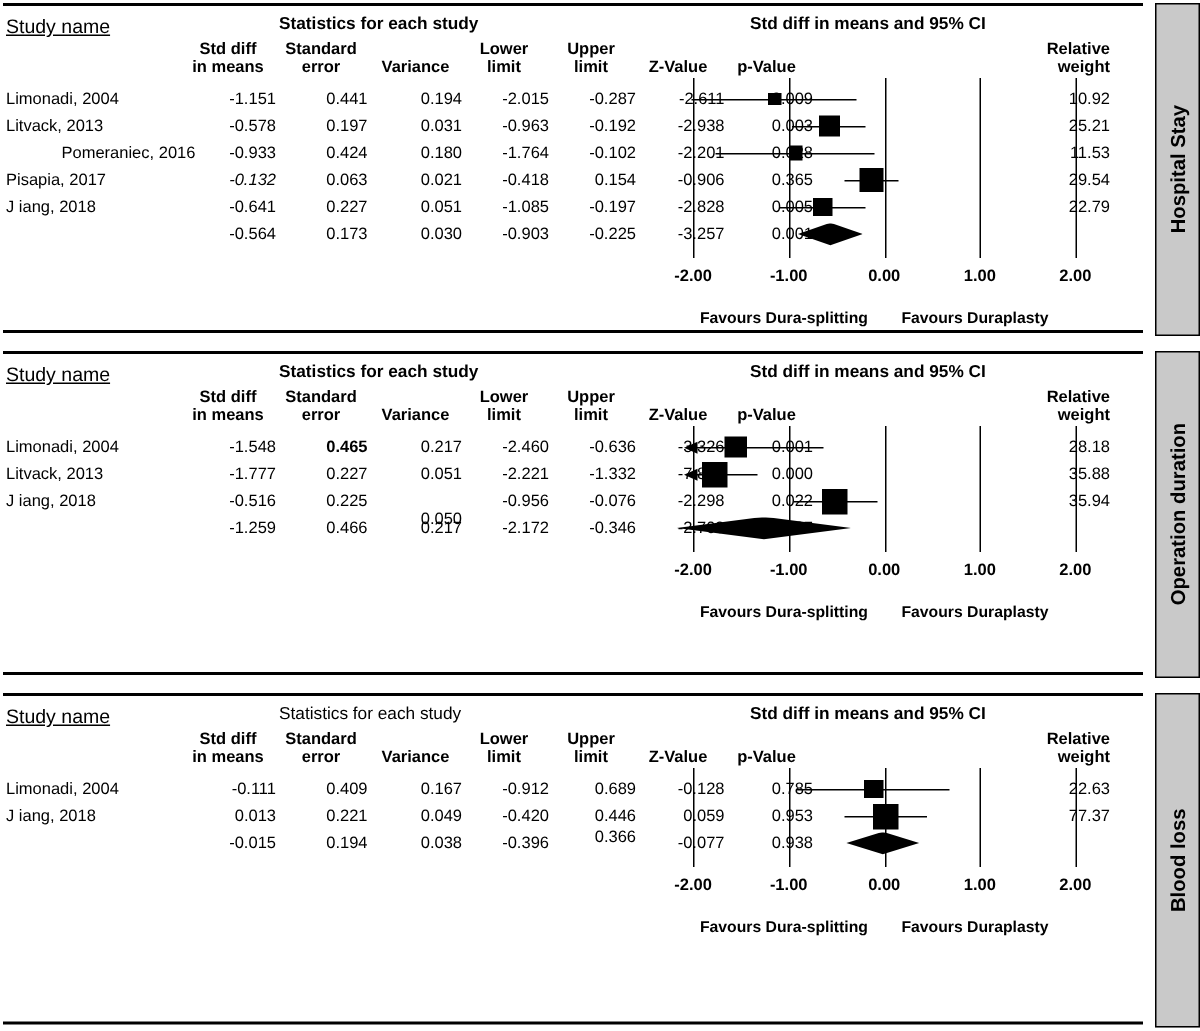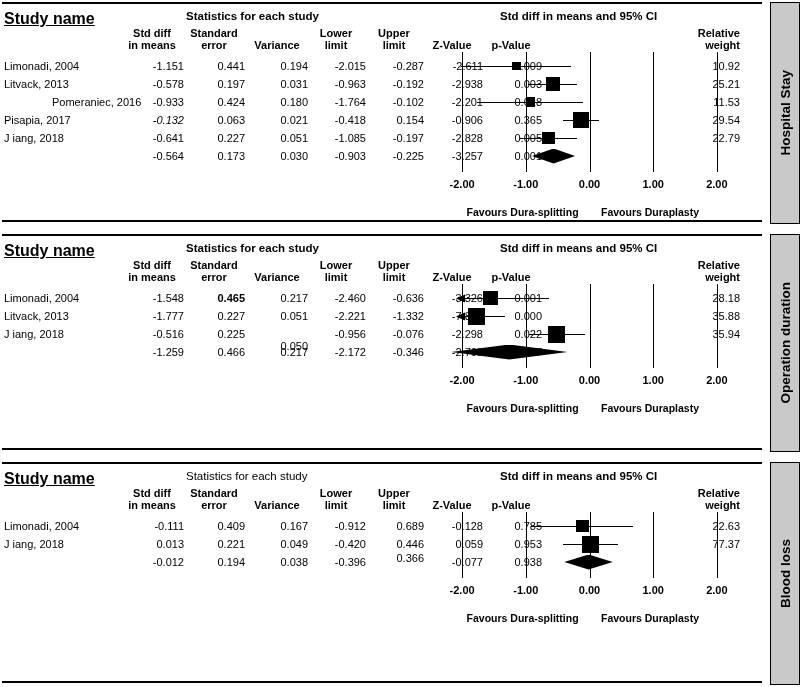--- a/index.html
+++ b/index.html
@@ -24,21 +24,21 @@
     display:flex;align-items:center;justify-content:center;
   }
   .sidelabel span{
     writing-mode:vertical-rl;
     transform:rotate(180deg);
     font-weight:bold;font-size:13.5px;
     letter-spacing:0px;
     white-space:nowrap;
   }
 
-  .studyname-hdr{position:absolute;font-size:16px;text-decoration:underline;font-weight:bold;}
+  .studyname-hdr{position:absolute;font-size:13px;text-decoration:underline;}
   .stats-hdr{position:absolute;font-size:11.5px;font-weight:bold;}
   .stats-hdr.plain{font-weight:normal;}
   .forest-hdr{position:absolute;font-size:11.5px;font-weight:bold;}
   .relw-hdr{position:absolute;font-size:11px;font-weight:bold;text-align:right;line-height:12px;}
 
   .colhdr{position:absolute;font-size:11px;font-weight:bold;text-align:center;line-height:12px;}
   .cell{position:absolute;font-size:11px;text-align:right;white-space:nowrap;}
   .cell.lbl{text-align:left;}
   .axisline{position:absolute;background:#000;width:1px;}
   .ticklabel{position:absolute;font-size:11px;font-weight:bold;text-align:center;width:44px;}
@@ -88,21 +88,21 @@
       <div class="cell" style="left: 670px; width: 70px; top: 60px;">10.92</div>
       <div class="cell lbl" style="left: 4px; top: 78px;">Litvack, 2013</div>
       <div class="cell" style="left: 114px; width: 70px; top: 78px;">-0.578</div>
       <div class="cell" style="left: 175px; width: 70px; top: 78px;">0.197</div>
       <div class="cell" style="left: 238px; width: 70px; top: 78px;">0.031</div>
       <div class="cell" style="left: 296px; width: 70px; top: 78px;">-0.963</div>
       <div class="cell" style="left: 354px; width: 70px; top: 78px;">-0.192</div>
       <div class="cell" style="left: 413px; width: 70px; top: 78px;">-2.938</div>
       <div class="cell" style="left: 472px; width: 70px; top: 78px;">0.003</div>
       <div class="cell" style="left: 670px; width: 70px; top: 78px;">25.21</div>
-      <div class="cell lbl" style="left: 20px; top: 96px; padding-left: 32px;">Pomeraniec, 2016</div>
+      <div class="cell lbl" style="left: 9px; top: 96px; padding-left: 32px;">Pomeraniec, 2016</div>
       <div class="cell" style="left: 114px; width: 70px; top: 96px;">-0.933</div>
       <div class="cell" style="left: 175px; width: 70px; top: 96px;">0.424</div>
       <div class="cell" style="left: 238px; width: 70px; top: 96px;">0.180</div>
       <div class="cell" style="left: 296px; width: 70px; top: 96px;">-1.764</div>
       <div class="cell" style="left: 354px; width: 70px; top: 96px;">-0.102</div>
       <div class="cell" style="left: 413px; width: 70px; top: 96px;">-2.201</div>
       <div class="cell" style="left: 472px; width: 70px; top: 96px;">0.028</div>
       <div class="cell" style="left: 670px; width: 70px; top: 96px;">11.53</div>
       <div class="cell lbl" style="left: 4px; top: 114px;">Pisapia, 2017</div>
       <div class="cell" style="left: 114px; width: 70px; top: 114px; font-style: italic;">-0.132</div>
@@ -275,21 +275,21 @@
       <div class="cell lbl" style="left: 4px; top: 78px;">J iang, 2018</div>
       <div class="cell" style="left: 114px; width: 70px; top: 78px;">0.013</div>
       <div class="cell" style="left: 175px; width: 70px; top: 78px;">0.221</div>
       <div class="cell" style="left: 238px; width: 70px; top: 78px;">0.049</div>
       <div class="cell" style="left: 296px; width: 70px; top: 78px;">-0.420</div>
       <div class="cell" style="left: 354px; width: 70px; top: 78px;">0.446</div>
       <div class="cell" style="left: 413px; width: 70px; top: 78px;">0.059</div>
       <div class="cell" style="left: 472px; width: 70px; top: 78px;">0.953</div>
       <div class="cell" style="left: 670px; width: 70px; top: 78px;">77.37</div>
       <div class="cell lbl" style="left: 4px; top: 96px;"></div>
-      <div class="cell" style="left: 114px; width: 70px; top: 96px;">-0.012</div>
+      <div class="cell" style="left: 114px; width: 70px; top: 96px;">-0.015</div>
       <div class="cell" style="left: 175px; width: 70px; top: 96px;">0.194</div>
       <div class="cell" style="left: 238px; width: 70px; top: 96px;">0.038</div>
       <div class="cell" style="left: 296px; width: 70px; top: 96px;">-0.396</div>
       <div class="cell" style="left: 354px; width: 70px; top: 92px;">0.366</div>
       <div class="cell" style="left: 413px; width: 70px; top: 96px;">-0.077</div>
       <div class="cell" style="left: 472px; width: 70px; top: 96px;">0.938</div>
       <div class="axisline" style="left: 462.1px; top: 52px; height: 66px;"></div>
       <div class="axisline" style="left: 525.8px; top: 52px; height: 66px;"></div>
       <div class="axisline" style="left: 589.5px; top: 52px; height: 66px; width: 1px;"></div>
       <div class="axisline" style="left: 653.2px; top: 52px; height: 66px;"></div>

